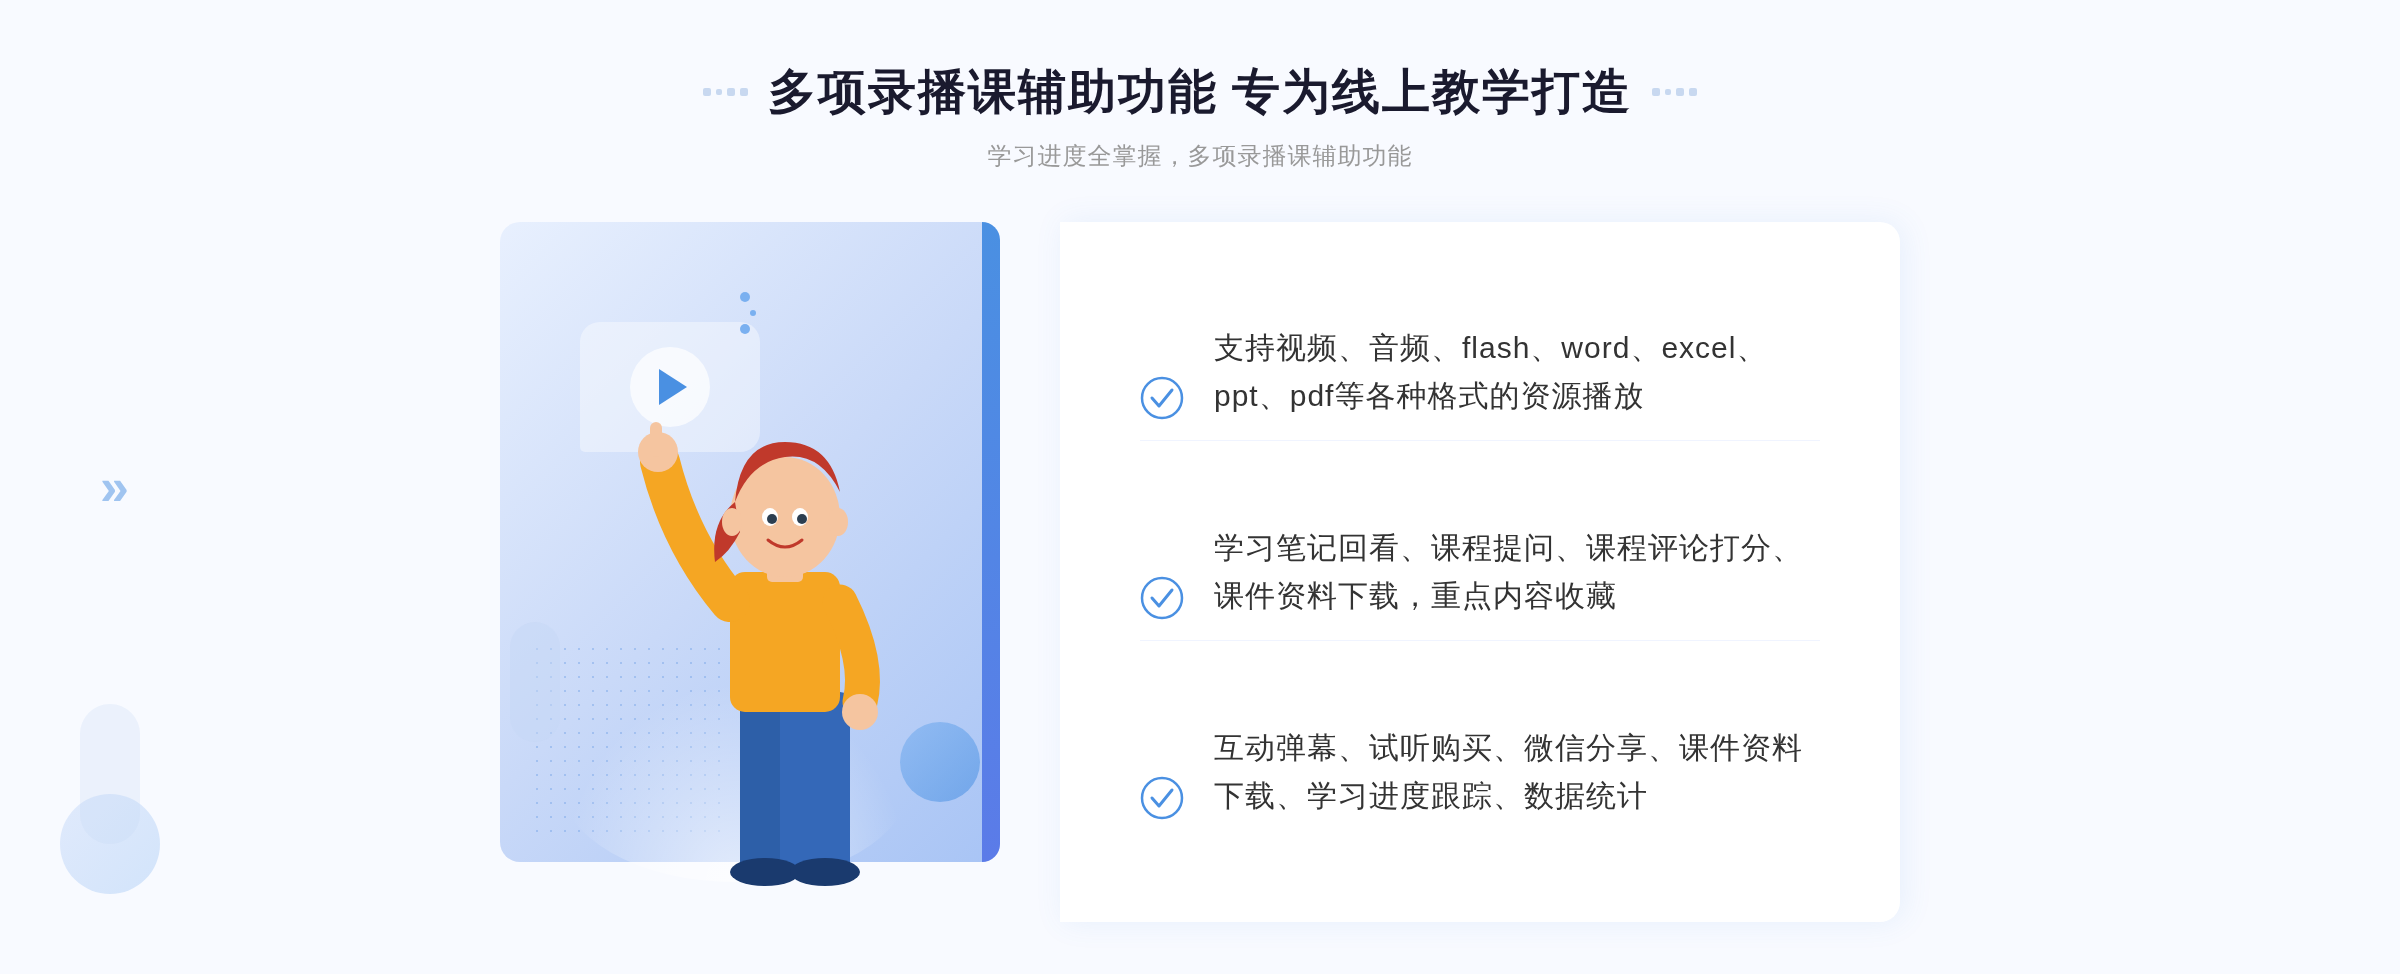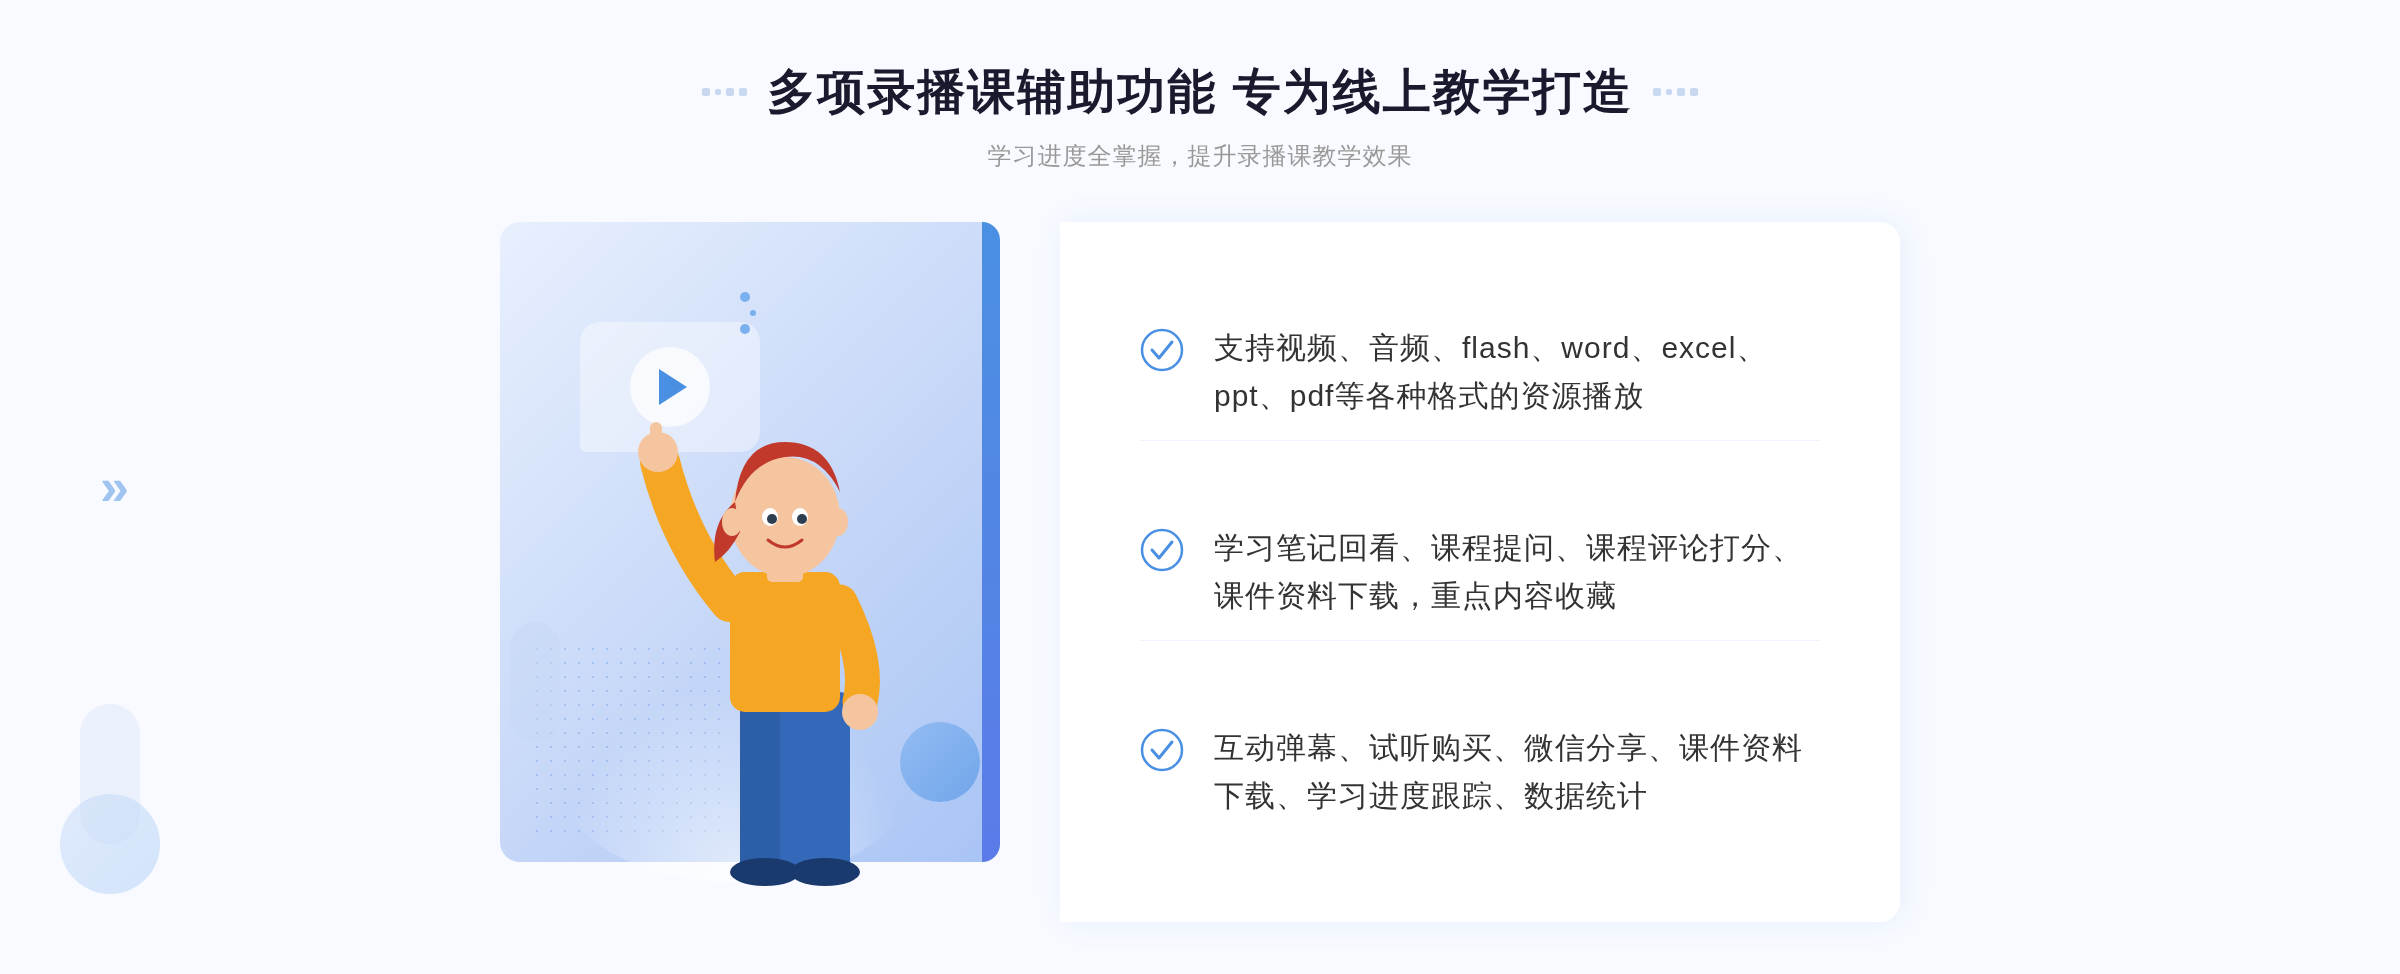--- a/index.html
+++ b/index.html
@@ -37,20 +37,21 @@
       display: flex;
       flex-direction: column;
       align-items: center;
     }
 
     .header-title-row {
       display: flex;
       align-items: center;
       gap: 20px;
       margin-bottom: 16px;
+      font-family: Liberation Serif, serif;
     }
 
     .title-decorator {
       display: flex;
       gap: 5px;
       align-items: center;
     }
 
     .title-decorator span {
       display: inline-block;
@@ -235,21 +236,21 @@
       display: flex;
       flex-direction: column;
       justify-content: space-around;
       box-shadow: 4px 0 30px rgba(74, 144, 226, 0.1);
       position: relative;
       z-index: 1;
     }
 
     .feature-item {
       display: flex;
-      align-items: flex-start;
+      align-items: flex-end;
       gap: 30px;
       padding: 20px 0;
     }
 
     .feature-item:not(:last-child) {
       border-bottom: 1px solid #f0f4ff;
     }
 
     .check-icon {
       width: 44px;
@@ -324,21 +325,21 @@
           <span></span>
       </div>
       <h1 class="page-title">多项录播课辅助功能 专为线上教学打造</h1>
       <div class="title-decorator">
         <span></span>
           <span></span>
           <span></span>
           <span></span>
       </div>
     </div>
-    <p class="page-subtitle">学习进度全掌握，提升录播课教学效果</p>
+    <p class="page-subtitle">学习进度全掌握，多项录播课辅助功能</p>
   </div>
 
   <div class="main-content">
 
     <div class="illustration-area">
       <div class="illustration-bg"></div>
 
       <div class="dot-pattern"></div>
 
       <div class="accent-bar"></div>

